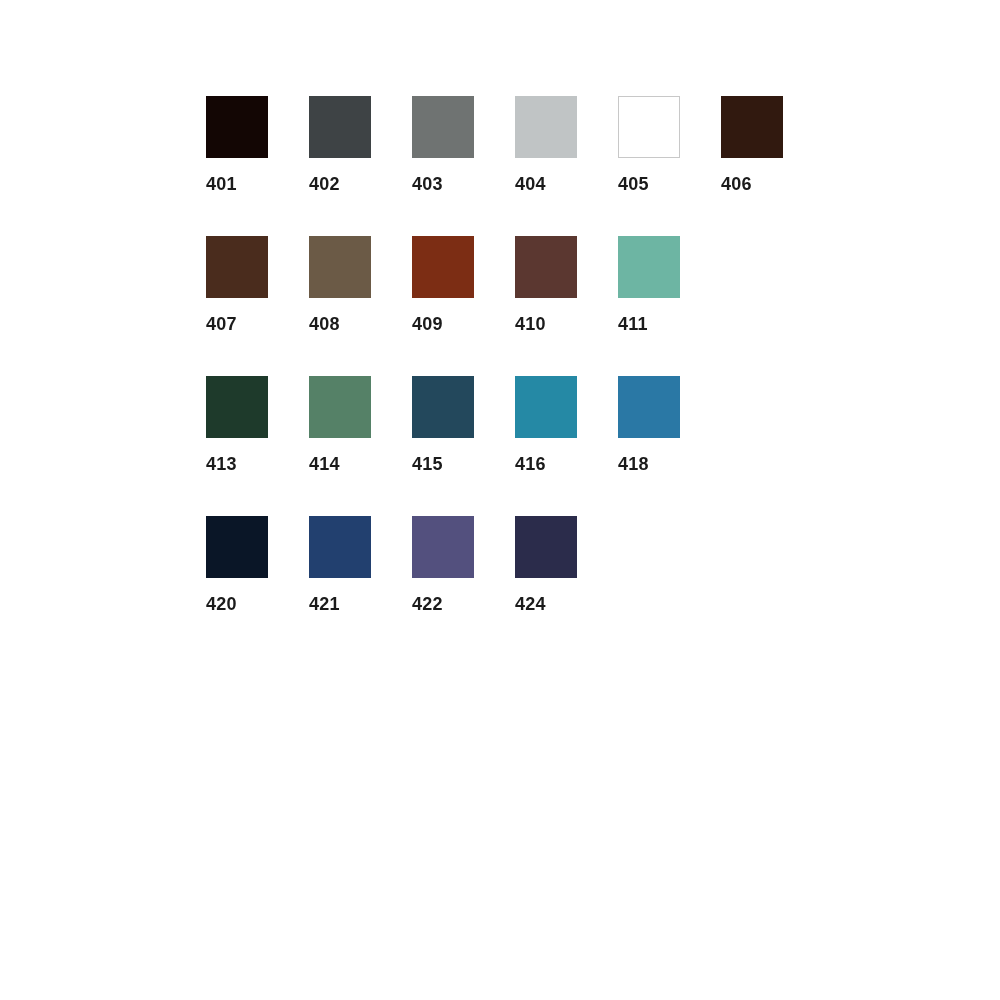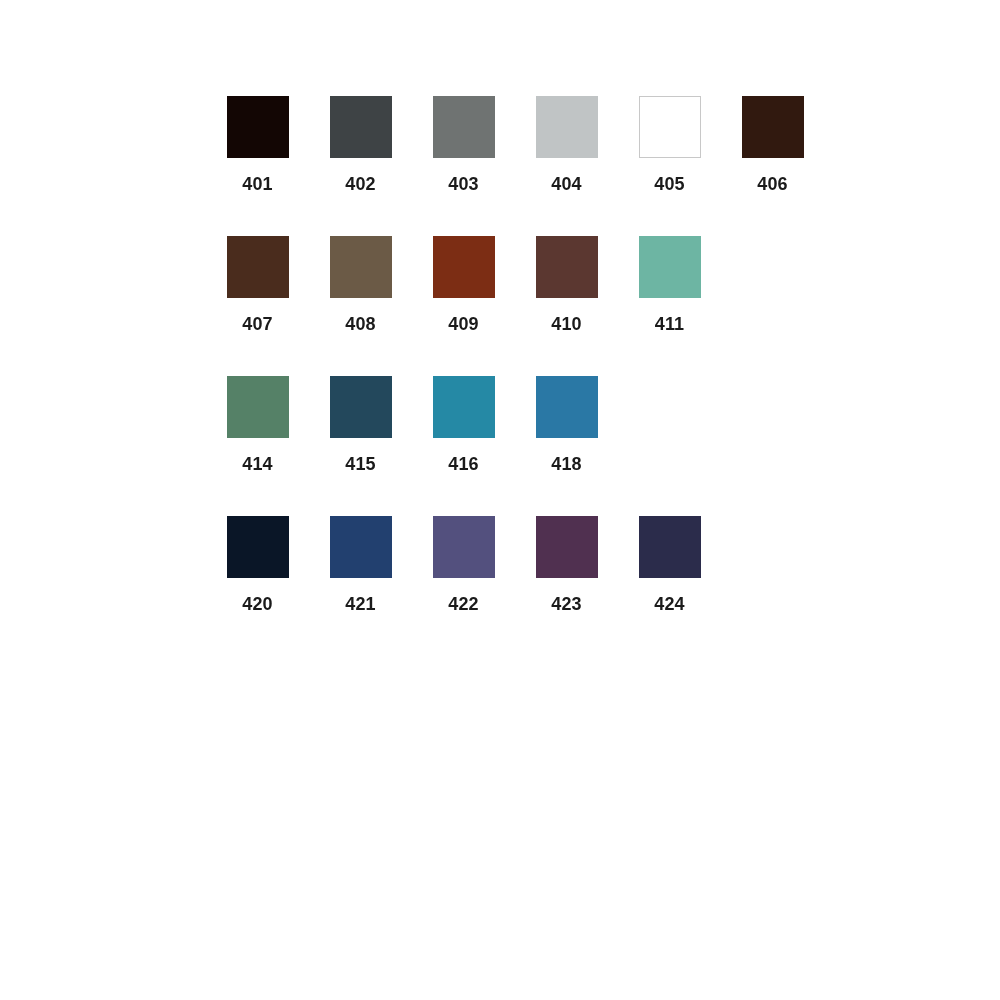--- a/index.html
+++ b/index.html
@@ -34,21 +34,21 @@
     flex-direction: row;
     margin-bottom: 38px;
     height: 102px;
   }
 
   .swatch-cell {
     width: 103px;
     height: 102px;
     display: flex;
     flex-direction: column;
-    align-items: center;
+    align-items: flex-start;
     box-sizing: border-box;
   }
 
   .swatch-chip {
     width: 62px;
     height: 62px;
     box-sizing: border-box;
     display: block;
   }
 
@@ -116,20 +116,24 @@
           <div class="swatch-chip" style="background-color: rgb(91, 55, 48);"></div>
           <div class="swatch-label">410</div>
         </div>
         <div class="swatch-cell">
           <div class="swatch-chip" style="background-color: rgb(109, 181, 163);"></div>
           <div class="swatch-label">411</div>
         </div>
       </div>
       <div class="swatch-row">
         <div class="swatch-cell">
+          <div class="swatch-chip" style="background-color: rgb(30, 58, 43);"></div>
+          <div class="swatch-label">413</div>
+        </div>
+        <div class="swatch-cell">
           <div class="swatch-chip" style="background-color: rgb(85, 129, 103);"></div>
           <div class="swatch-label">414</div>
         </div>
         <div class="swatch-cell">
           <div class="swatch-chip" style="background-color: rgb(35, 72, 92);"></div>
           <div class="swatch-label">415</div>
         </div>
         <div class="swatch-cell">
           <div class="swatch-chip" style="background-color: rgb(37, 137, 165);"></div>
           <div class="swatch-label">416</div>
@@ -146,22 +150,18 @@
         </div>
         <div class="swatch-cell">
           <div class="swatch-chip" style="background-color: rgb(34, 64, 111);"></div>
           <div class="swatch-label">421</div>
         </div>
         <div class="swatch-cell">
           <div class="swatch-chip" style="background-color: rgb(83, 80, 126);"></div>
           <div class="swatch-label">422</div>
         </div>
         <div class="swatch-cell">
-          <div class="swatch-chip" style="background-color: rgb(80, 48, 80);"></div>
-          <div class="swatch-label">423</div>
-        </div>
-        <div class="swatch-cell">
           <div class="swatch-chip" style="background-color: rgb(43, 44, 75);"></div>
           <div class="swatch-label">424</div>
         </div>
       </div>
     </div>
 </div>
 
 </body></html>

